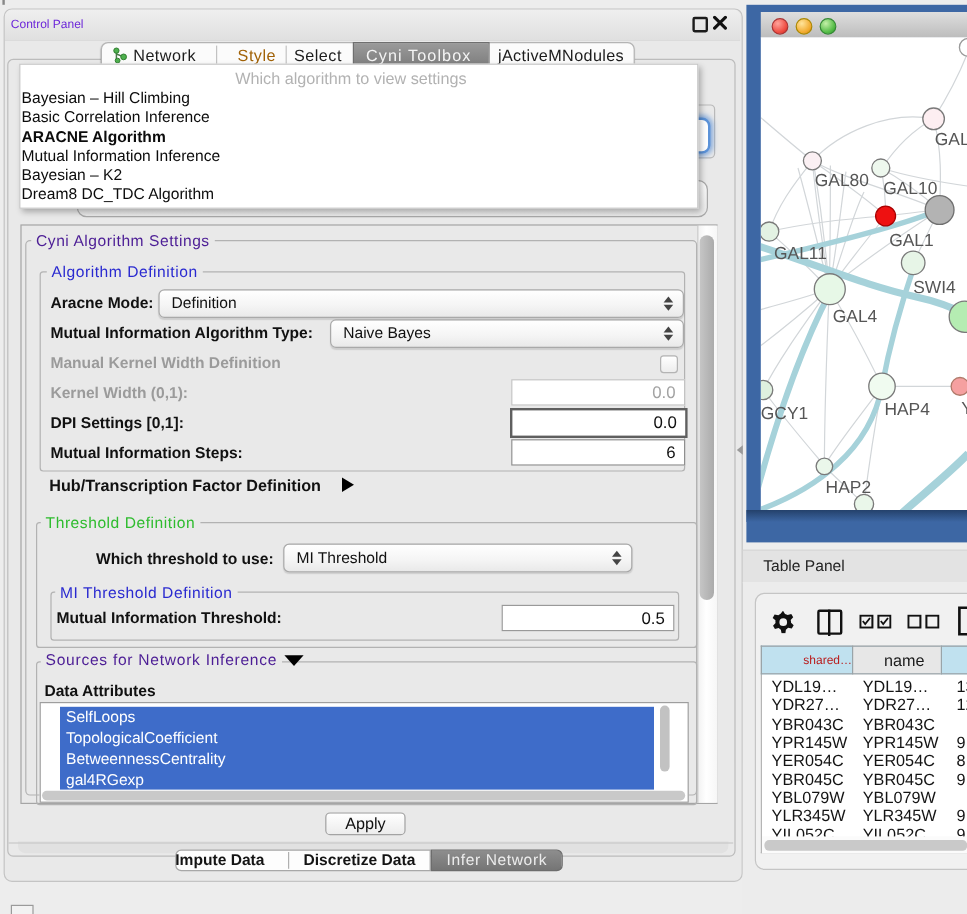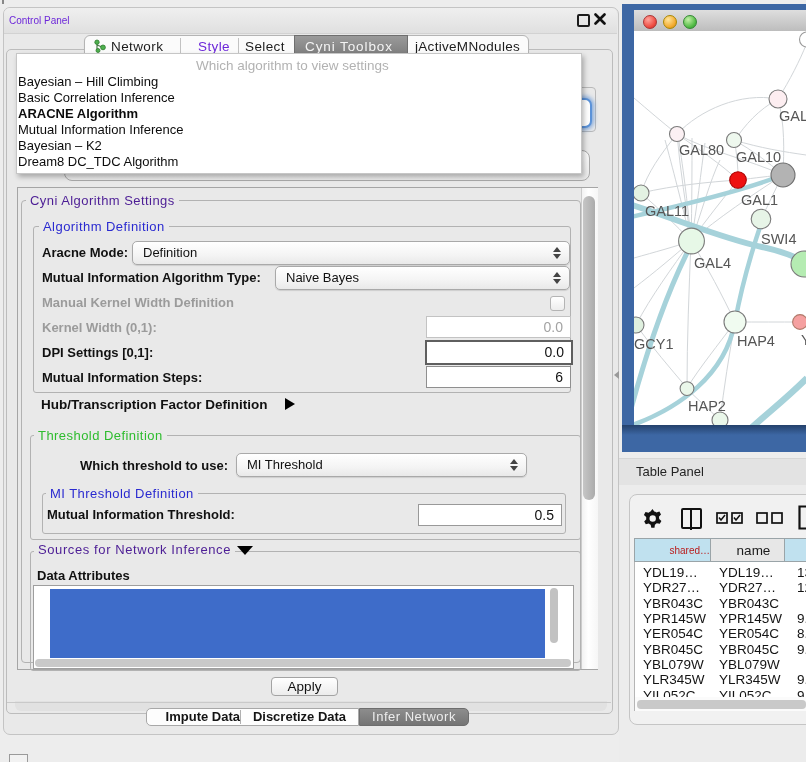--- a/index.html
+++ b/index.html
@@ -37,21 +37,21 @@
 <div class="abs" style="left:180px;top:38px;width:1px;height:17px;background:#c2c2c2"></div>
 <div class="abs" style="left:238px;top:38px;width:1px;height:17px;background:#c2c2c2"></div>
 <div class="abs" style="left:294px;top:35px;width:114px;height:23px;background:linear-gradient(#9a9a9a,#7b7b7b);border:1px solid #6f6f6f;box-sizing:border-box"></div>
 <svg class="abs" style="left:94px;top:39px" width="14" height="14" viewBox="0 0 14 14">
     <path d="M3 4 L3 11 M3 6 L8 8" stroke="#4a7a4a" stroke-width="1.2" fill="none"></path>
     <circle cx="3" cy="3.2" r="2.2" fill="#4db04d" stroke="#2e7a2e" stroke-width="0.8"></circle>
     <circle cx="9" cy="8.4" r="2.4" fill="#4db04d" stroke="#2e7a2e" stroke-width="0.8"></circle>
     <circle cx="4" cy="11.5" r="2" fill="#4db04d" stroke="#2e7a2e" stroke-width="0.8"></circle>
   </svg>
 <div class="abs" style="left:111px;top:35px;height:23px;line-height:24px;font-size:13.5px;letter-spacing:0.4px;color:#1c1c1c">Network</div>
-<div class="abs" style="left:198px;top:35px;height:23px;line-height:24px;font-size:13.5px;letter-spacing:0.4px;color:#6d28d9">Style</div>
+<div class="abs" style="left:198px;top:35px;height:23px;line-height:24px;font-size:13.5px;letter-spacing:0.4px;color:#a16207">Style</div>
 <div class="abs" style="left:245px;top:35px;height:23px;line-height:24px;font-size:13.5px;letter-spacing:0.4px;color:#1c1c1c">Select</div>
 <div class="abs" style="left:305px;top:35px;height:23px;line-height:24px;font-size:13.5px;letter-spacing:0.9px;color:#f4f4f4">Cyni Toolbox</div>
 <div class="abs" style="left:415px;top:35px;height:23px;line-height:24px;font-size:13.5px;letter-spacing:0.3px;color:#1c1c1c">jActiveMNodules</div>
 
 <div class="abs" style="left:60px;top:87px;width:534px;height:43px;border:1px solid #b9b9b9;border-radius:4px"></div>
 <div class="abs" style="left:64px;top:98px;width:524px;height:26px;background:#fff;border:2px solid #5b92d8;border-radius:7px;box-shadow:0 0 4px 2px rgba(100,150,215,.75)"></div>
 <div class="abs" style="left:64px;top:150px;width:524px;height:29px;background:linear-gradient(#fbfbfb,#e9e9e9);border:1px solid #a9a9a9;border-radius:8px"></div>
 
 <div class="abs" style="left:16px;top:53px;width:564px;height:119px;background:#fff;border:1px solid #c6c6c6;box-shadow:2px 3px 5px rgba(0,0,0,.28)"></div>
 <div class="abs" style="left:196px;top:58px;font-size:13.5px;color:#b2b2b2">Which algorithm to view settings</div>
@@ -109,30 +109,31 @@
 <div class="lbl abs" style="left:47px;top:507px">Mutual Information Threshold:</div>
 <div class="tf" style="left:418px;top:504px;width:135px;height:20px;border-color:#999">0.5</div>
 
 <div class="grp" style="left:30px;top:551px;width:549px;height:118px"></div>
 <div class="gt" style="left:34px;top:543px;letter-spacing:0.6px">Sources for Network Inference</div>
 <div class="abs" style="left:237px;top:546px;width:0;height:0;border-left:8.5px solid transparent;border-right:8.5px solid transparent;border-top:9px solid #000"></div>
 <div class="lbl abs" style="left:37px;top:568px">Data Attributes</div>
 
 <div class="abs" style="left:33px;top:585px;width:541px;height:84px;background:#fff;border:1px solid #9e9e9e;box-sizing:border-box;overflow:hidden">
   <div class="abs" style="left:16px;top:3px;width:495px;height:69px;background:#3e6cc9"></div>
+  <div class="abs" style="left:21px;top:3px;width:400px;font-size:13px;color:#fff;line-height:17.3px">SelfLoops<br>TopologicalCoefficient<br>BetweennessCentrality<br>gal4RGexp</div>
   <div class="abs" style="left:516px;top:2px;width:8px;height:55px;background:#c2c2c2;border-radius:4px"></div>
   <div class="abs" style="left:1px;top:73px;width:536px;height:8px;background:#c9c9c9;border-radius:4px"></div>
 </div>
 
 <div class="abs" style="left:271px;top:677px;width:65px;height:17px;background:linear-gradient(#ffffff,#ececec);border:1px solid #a3a3a3;border-radius:4px;text-align:center;line-height:17px;font-size:13.5px;color:#111">Apply</div>
 
 <div class="abs" style="left:146px;top:708px;width:213px;height:18px;background:#fdfdfd;border:1px solid #a8a8a8;border-radius:5px 0 0 5px;box-sizing:border-box"></div>
 <div class="abs" style="left:359px;top:708px;width:110px;height:18px;background:linear-gradient(#8d8d8d,#757575);border:1px solid #6d6d6d;border-radius:0 5px 5px 0;box-sizing:border-box"></div>
 <div class="abs" style="left:240px;top:710px;width:1px;height:14px;background:#b0b0b0"></div>
-<div class="abs" style="left:146px;top:708px;width:94px;height:18px;line-height:18px;text-align:right;font-size:13px;font-weight:bold;color:#141414">Impute Data</div>
+<div class="abs" style="left:146px;top:708px;width:94px;height:18px;line-height:18px;text-align:left;font-size:13px;font-weight:bold;color:#141414">Impute Data</div>
 <div class="abs" style="left:240px;top:708px;width:119px;height:18px;line-height:18px;text-align:center;font-size:13px;font-weight:bold;color:#141414">Discretize Data</div>
 <div class="abs" style="left:359px;top:708px;width:110px;height:18px;line-height:18px;text-align:center;font-size:13px;letter-spacing:0.5px;color:#ececec">Infer Network</div>
 
 <div class="abs" style="left:9px;top:754px;width:17px;height:12px;background:#f2f2f2;border:1px solid #9a9a9a"></div>
 
 <div class="abs" style="left:614px;top:371px;width:0;height:0;border-top:4px solid transparent;border-bottom:4px solid transparent;border-right:5px solid #9a9a9a"></div>
 
 <div class="abs" style="left:622px;top:4px;width:184px;height:448px;background:#3d67a4"></div>
 <div class="abs" style="left:622px;top:425px;width:184px;height:10px;background:linear-gradient(#24416b,#3d67a4)"></div>
 <div class="abs" style="left:634px;top:10px;width:172px;height:21px;background:linear-gradient(#dedede,#bdbdbd);border-bottom:1px solid #9d9d9d"></div>

